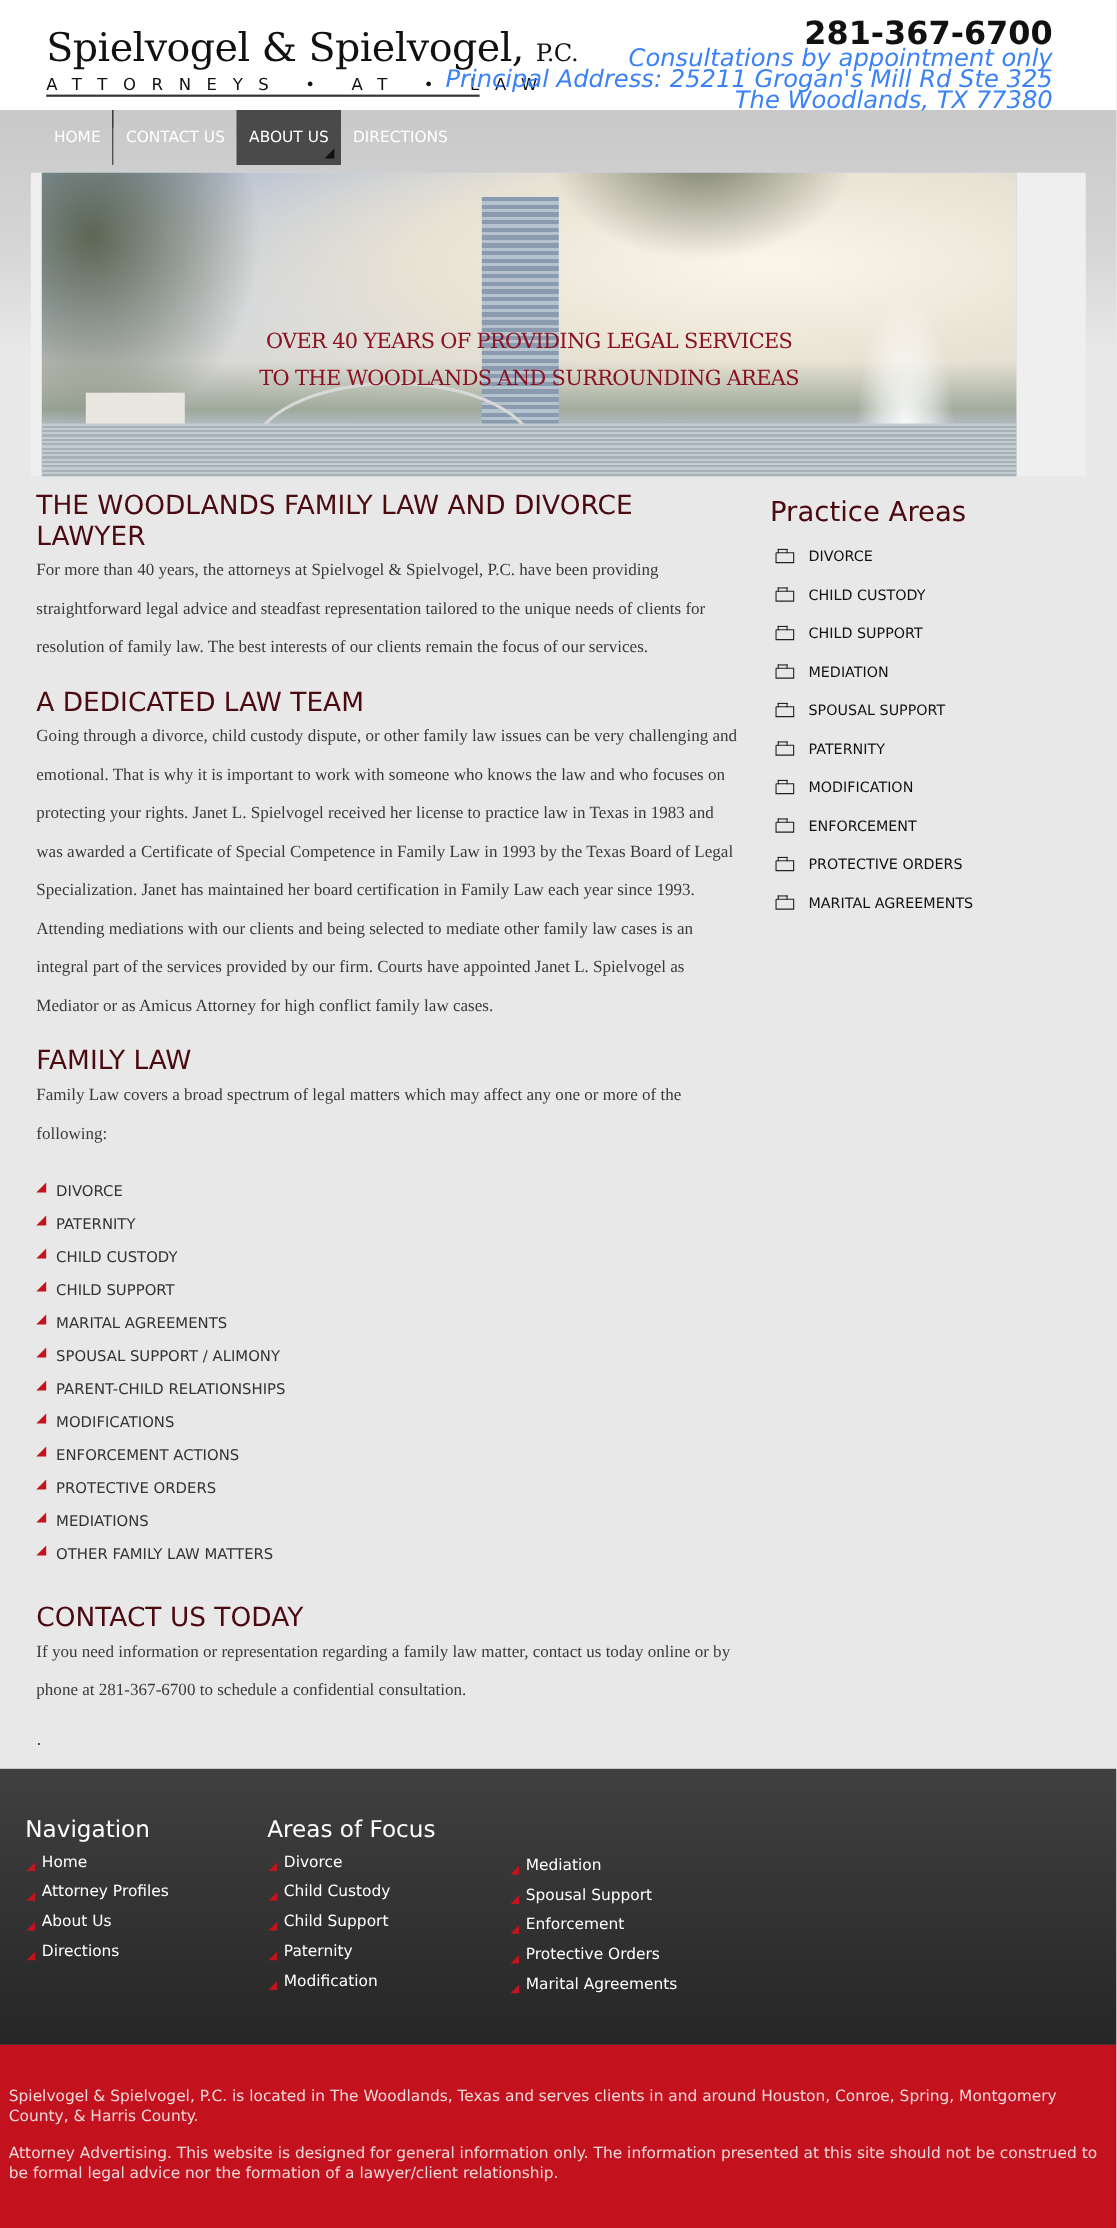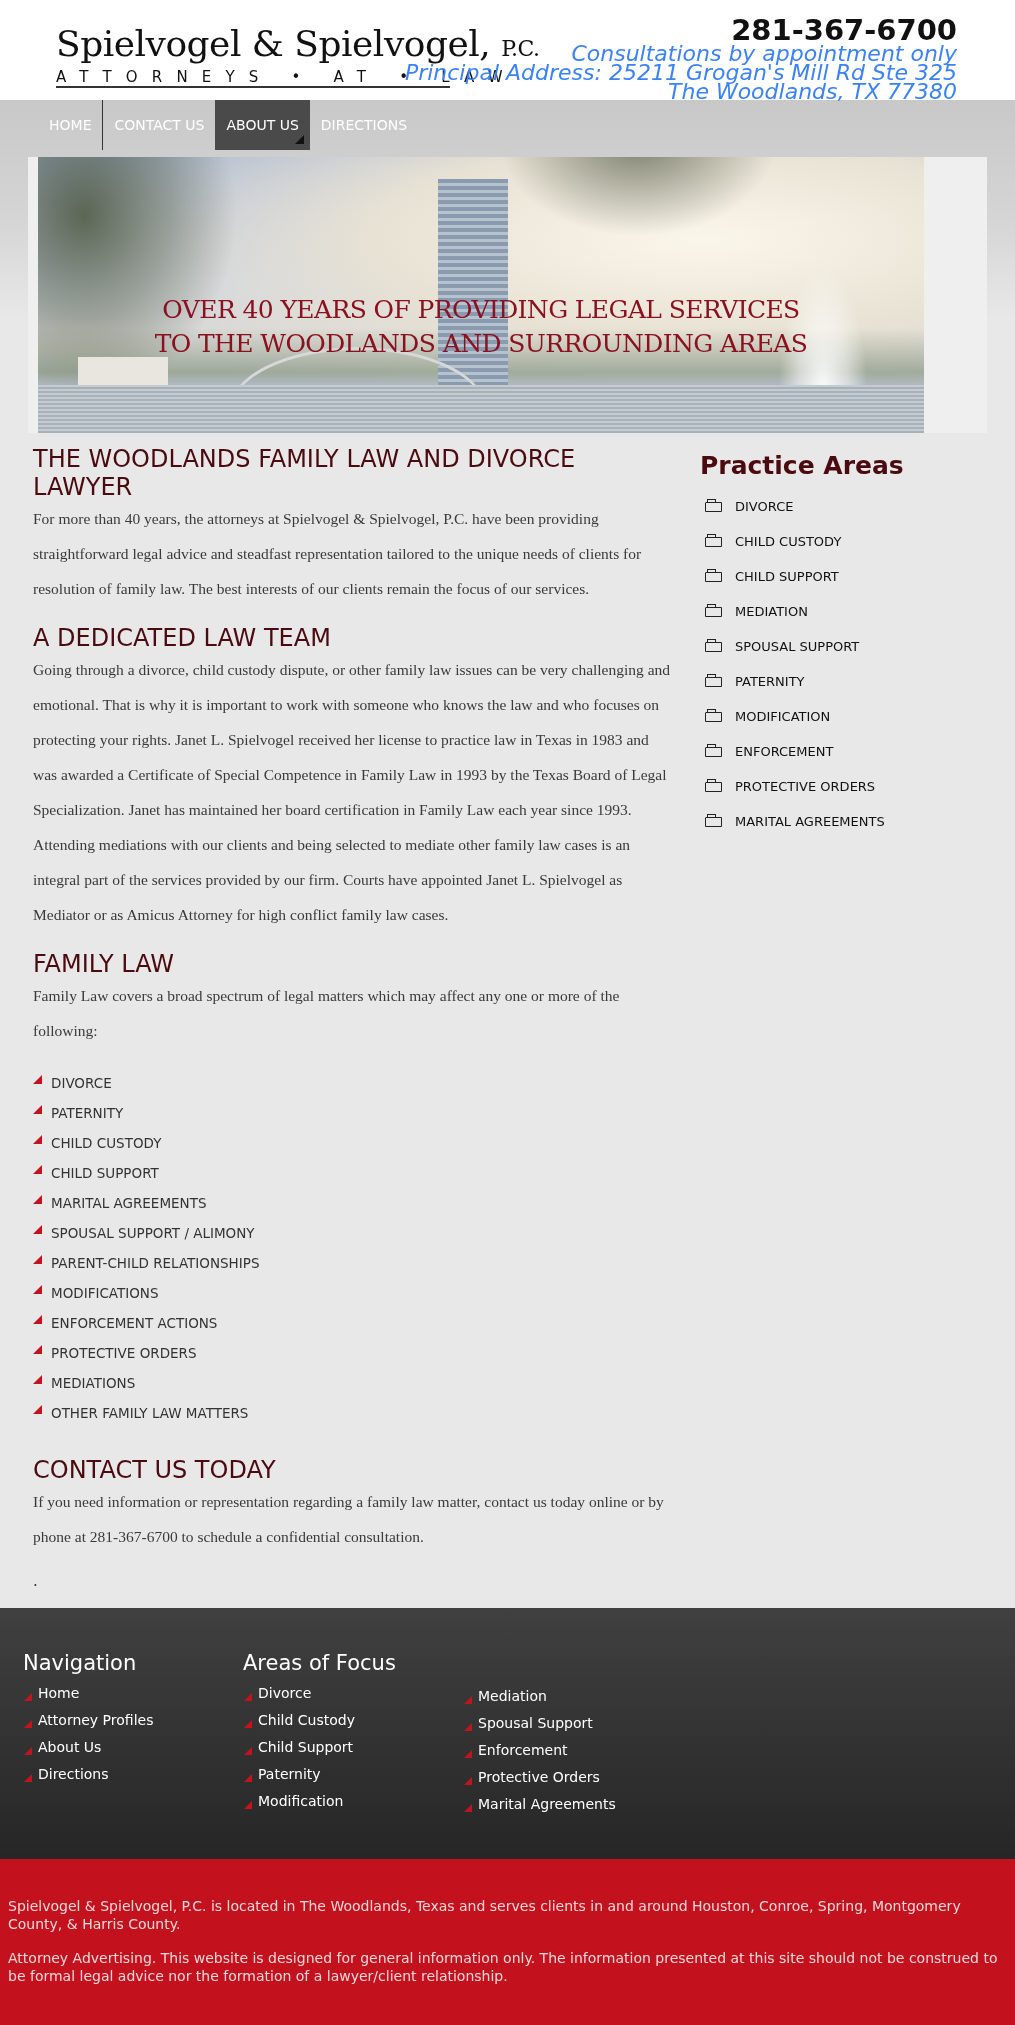--- a/index.html
+++ b/index.html
@@ -10,21 +10,21 @@
     color: #333;
   }
   
   .header {
     height: 100px;
     background: #fff;
     position: relative;
   }
   .logo {
     position: absolute;
-    left: 56px;
+    left: 42px;
     top: 24px;
     width: 394px;
   }
   .logo-main {
     font-family: "DejaVu Serif", serif;
     font-size: 36px;
     color: #111;
     letter-spacing: -0.5px;
     line-height: 40px;
     white-space: nowrap;
@@ -153,21 +153,21 @@
     position: absolute; left: 740px; top: 110px;
     width: 90px; height: 140px;
     background: radial-gradient(ellipse at 50% 90%, rgba(255,255,255,0.95) 0%, rgba(255,255,255,0.5) 40%, rgba(255,255,255,0) 70%);
   }
   .banner-text {
     position: absolute;
     left: 0; right: 0; top: 136px;
     text-align: center;
     font-family: "DejaVu Serif", serif;
     color: #8b1020;
-    font-size: 25px;
+    font-size: 19px;
     line-height: 34px;
     letter-spacing: -0.6px;
   }
   
   .main {
     display: flex;
     padding: 12px 0 0 0;
     min-height: 1130px;
   }
   .content {
@@ -207,21 +207,21 @@
   .bullet-list li .tri { left: 0; top: 7px; }
   .contact-section { margin-top: 28px; }
   .dot { margin-top: 18px; font-size: 15px; color: #333; }
   
   .sidebar {
     width: 343px;
     padding-left: 28px;
     padding-top: 0;
   }
   .sidebar h3 {
-    font-weight: bold;
+    font-weight: normal;
     color: #4a0a10;
     font-size: 25px;
     line-height: 30px;
     margin-top: 6px;
     margin-bottom: 8px;
   }
   .pa-list { list-style: none; }
   .pa-item {
     height: 35px;
     line-height: 35px;

